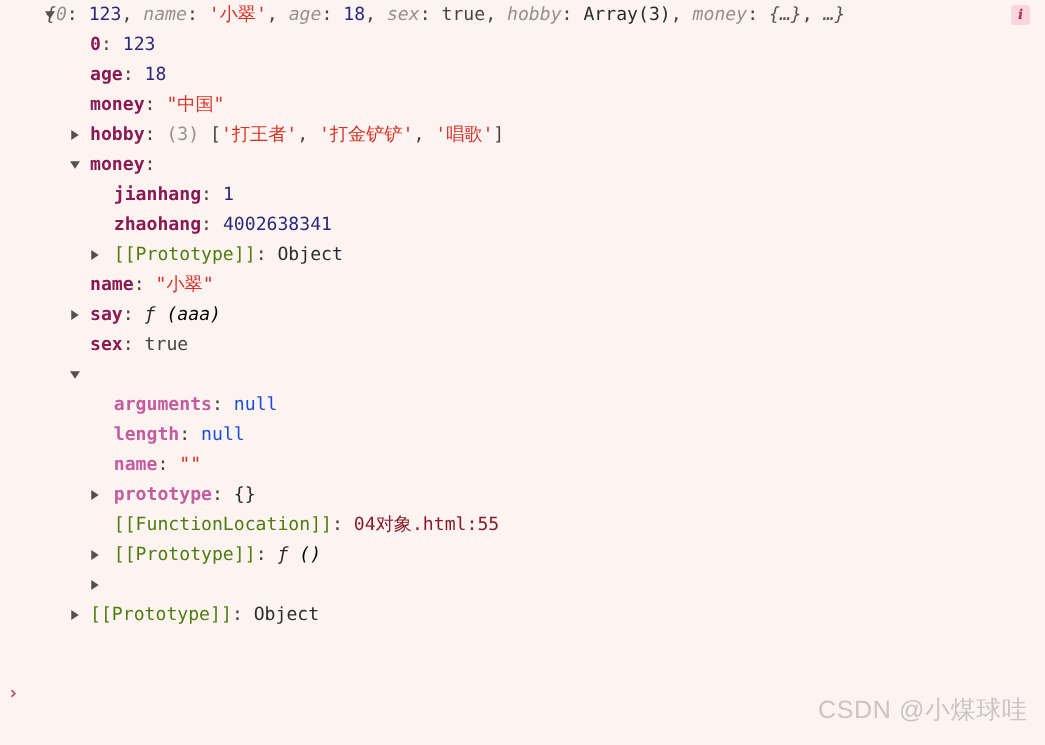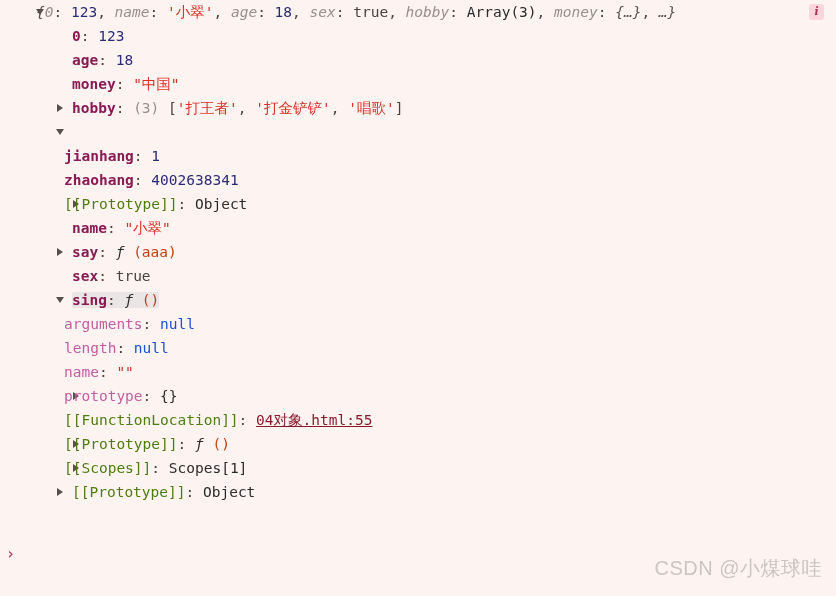--- a/index.html
+++ b/index.html
@@ -37,21 +37,21 @@
 
   .row-inner {
     display: inline-block;
     position: relative;
     padding-left: 0;
   }
 
   
   .lvl0 { padding-left: 36px; }
   .lvl1 { padding-left: 72px; }
-  .lvl2 { padding-left: 64px; }
+  .lvl2 { padding-left: 91px; }
 
   
   .tri {
     position: absolute;
     width: 12px;
     height: 24px;
     display: inline-block;
     vertical-align: top;
     cursor: default;
   }
@@ -73,35 +73,34 @@
     border-right: 4.5px solid transparent;
     top: 9px;
     left: 0px;
   }
   .tri.t-lvl0 { left: 36px; }
   .tri.t-lvl1 { left: 56px; }
   .tri.t-lvl2 { left: 72px; }
 
   
   .k-own      { color: #881391; font-weight: bold; color: #8a1a52; }
-  .k-proto    { color: #c45ca0; font-weight: normal; }
+  .k-proto    { color: #c45ca0; font-weight: bold; }
   .k-internal { color: #4d7c0f; }
   .k-preview  { color: #9a8e8b; font-style: italic; }
   .punct      { color: #4a4240; }
   .v-num      { color: #2a2a7a; }
   .v-str      { color: #d93025; }
   .v-bool     { color: #4a4240; }
   .v-null     { color: #1d4ed8; }
   .v-obj      { color: #2b2b2b; }
   .v-count    { color: #9a8e8b; }
-  .v-fn       { color: #c2410c; }
+  .v-fn       { font-style: italic; color: #000000; }
   .fn-sym     { font-style: italic; color: #2b2b2b; }
   .v-link     {
     color: #8a1a2b;
-    text-decoration: underline;
     cursor: pointer;
   }
   .preview-brace { color: #5a5250; font-style: italic; }
 
   
   .hl { background: #eae6e5; border-radius: 2px; }
 
   
   .info-badge {
     position: absolute;
@@ -164,35 +163,35 @@
 </head>
 <body style="background: rgb(253, 244, 242);">
 
 <div id="console">
   <div id="rows-container">
       <div class="row"><span class="tri open t-lvl0"></span><span class="row-inner lvl0"><span><span class="preview-brace">{</span><span class="k-preview">0</span><span class="punct">: </span><span class="v-num">123</span><span class="punct">, </span><span class="k-preview">name</span><span class="punct">: </span><span class="v-str">'小翠'</span><span class="punct">, </span><span class="k-preview">age</span><span class="punct">: </span><span class="v-num">18</span><span class="punct">, </span><span class="k-preview">sex</span><span class="punct">: </span><span class="v-bool">true</span><span class="punct">, </span><span class="k-preview">hobby</span><span class="punct">: </span><span class="v-obj">Array(3)</span><span class="punct">, </span><span class="k-preview">money</span><span class="punct">: </span><span class="preview-brace">{…}</span><span class="punct">, </span><span class="preview-brace">…}</span></span></span></div>
       <div class="row"><span class="row-inner lvl1"><span><span class="k-own">0</span><span class="punct">: </span><span class="v-num">123</span></span></span></div>
       <div class="row"><span class="row-inner lvl1"><span><span class="k-own">age</span><span class="punct">: </span><span class="v-num">18</span></span></span></div>
       <div class="row"><span class="row-inner lvl1"><span><span class="k-own">money</span><span class="punct">: </span><span class="v-str">"中国"</span></span></span></div>
       <div class="row"><span class="tri closed t-lvl1"></span><span class="row-inner lvl1"><span><span class="k-own">hobby</span><span class="punct">: </span><span class="v-count">(3)</span><span class="punct"> </span><span class="punct">[</span><span class="v-str">'打王者'</span><span class="punct">, </span><span class="v-str">'打金铲铲'</span><span class="punct">, </span><span class="v-str">'唱歌'</span><span class="punct">]</span></span></span></div>
-      <div class="row"><span class="tri open t-lvl1"></span></div>
+      <div class="row"><span class="tri open t-lvl1"></span><span class="row-inner lvl1"><span><span class="k-own">money</span><span class="punct">:</span></span></span></div>
       <div class="row"><span class="row-inner lvl2"><span><span class="k-own">jianhang</span><span class="punct">: </span><span class="v-num">1</span></span></span></div>
       <div class="row"><span class="row-inner lvl2"><span><span class="k-own">zhaohang</span><span class="punct">: </span><span class="v-num">4002638341</span></span></span></div>
       <div class="row"><span class="tri closed t-lvl2"></span><span class="row-inner lvl2"><span><span class="k-internal">[[Prototype]]</span><span class="punct">: </span><span class="v-obj">Object</span></span></span></div>
       <div class="row"><span class="row-inner lvl1"><span><span class="k-own">name</span><span class="punct">: </span><span class="v-str">"小翠"</span></span></span></div>
       <div class="row"><span class="tri closed t-lvl1"></span><span class="row-inner lvl1"><span><span class="k-own">say</span><span class="punct">: </span><span class="fn-sym">ƒ </span><span class="v-fn">(aaa)</span></span></span></div>
       <div class="row"><span class="row-inner lvl1"><span><span class="k-own">sex</span><span class="punct">: </span><span class="v-bool">true</span></span></span></div>
-      <div class="row"><span class="tri open t-lvl1"></span><span class="row-inner lvl1"><span class="hl"><span class="k-own">sing</span><span class="punct">: </span><span class="fn-sym">ƒ </span><span class="v-fn">()</span></span></span></div>
+      <div class="row"><span class="tri open t-lvl1"></span></div>
       <div class="row"><span class="row-inner lvl2"><span><span class="k-proto">arguments</span><span class="punct">: </span><span class="v-null">null</span></span></span></div>
       <div class="row"><span class="row-inner lvl2"><span><span class="k-proto">length</span><span class="punct">: </span><span class="v-null">null</span></span></span></div>
       <div class="row"><span class="row-inner lvl2"><span><span class="k-proto">name</span><span class="punct">: </span><span class="v-str">""</span></span></span></div>
       <div class="row"><span class="tri closed t-lvl2"></span><span class="row-inner lvl2"><span><span class="k-proto">prototype</span><span class="punct">: </span><span class="v-obj">{}</span></span></span></div>
       <div class="row"><span class="row-inner lvl2"><span><span class="k-internal">[[FunctionLocation]]</span><span class="punct">: </span><span class="v-link">04对象.html:55</span></span></span></div>
       <div class="row"><span class="tri closed t-lvl2"></span><span class="row-inner lvl2"><span><span class="k-internal">[[Prototype]]</span><span class="punct">: </span><span class="fn-sym">ƒ </span><span class="v-fn">()</span></span></span></div>
-      <div class="row"><span class="tri closed t-lvl2"></span><span class="row-inner lvl2"><span><span class="k-internal">[[Scopes]]</span><span class="punct">: </span><span class="v-obj">Scopes[1]</span></span></span></div>
+      <div class="row"><span class="tri closed t-lvl2"></span></div>
       <div class="row"><span class="tri closed t-lvl1"></span><span class="row-inner lvl1"><span><span class="k-internal">[[Prototype]]</span><span class="punct">: </span><span class="v-obj">Object</span></span></span></div>
     </div>
 
   <div class="info-badge">i</div>
 
   <div id="prompt-row">
     <span class="prompt-chevron">›</span>
     <div id="prompt-input"></div>
   </div>
 

